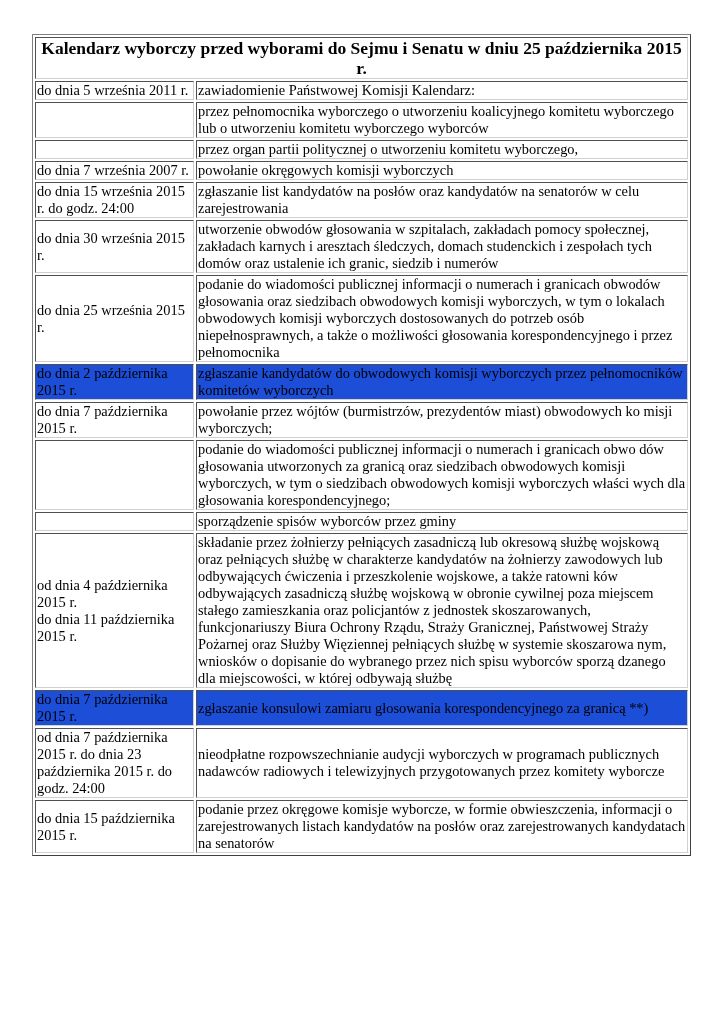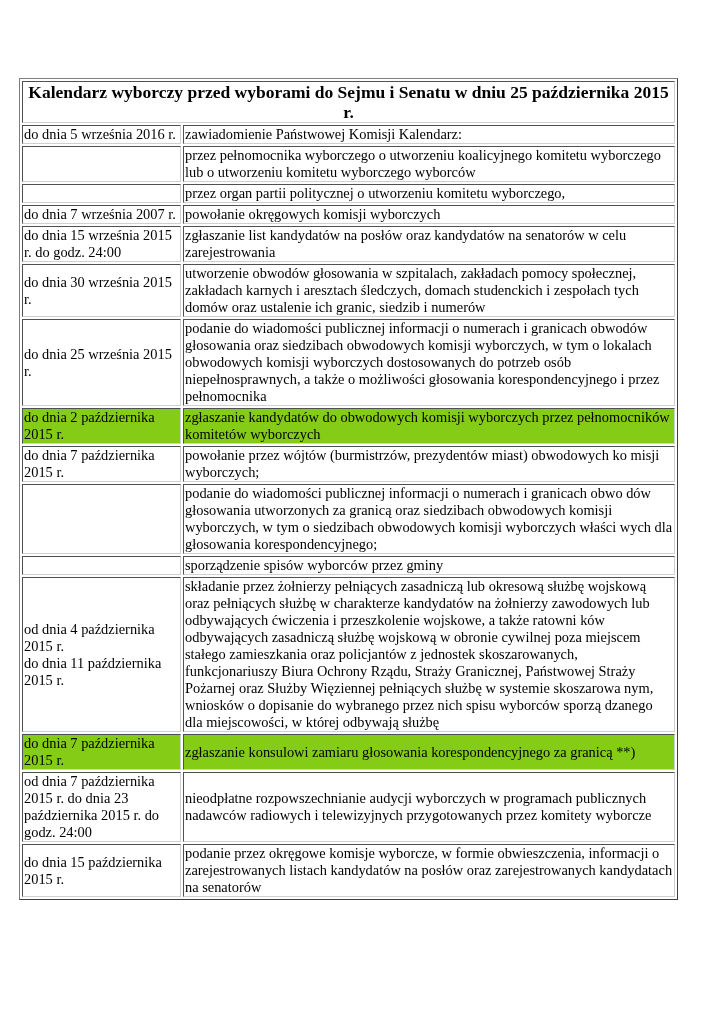--- a/index.html
+++ b/index.html
@@ -1,47 +1,47 @@
 <!DOCTYPE html>
 <html><head>
 <meta charset="utf-8">
 <style>
   html, body { margin:0; padding:0; background:#ffffff; }
   body { width:724px; height:1024px; position:relative; overflow:hidden;
          font-family:"Liberation Serif", "DejaVu Serif", serif; color:#000; }
   table.cal {
-    position:absolute; left:19px; top:34px; width:659px;
+    position:absolute; left:32px; top:34px; width:659px;
     border-collapse:separate; border-spacing:2px;
     border:1px solid #808080;
     border-right-color:#404040; border-bottom-color:#404040;
-    font-size:14.4px; line-height:17px;margin-top:44px;
+    font-size:14.4px; line-height:17px;
   }
   table.cal td {
     border:1px solid #808080;
     border-right-color:#d0d0d0; border-bottom-color:#d0d0d0;
     border-top-color:#505050; border-left-color:#505050;
     padding:0 1px; vertical-align:middle;
   }
   td.title { font-weight:bold; font-size:17.5px; text-align:center; line-height:20px; padding:1px 0 2px 0; }
   td.date { width:155px; }
-  tr.hl td { background:#84cc16; }
+  tr.hl td { background:#1d4ed8; }
   .pre { white-space:pre-line; }
 </style>
 </head>
 <body>
 
 <table class="cal">
   <thead>
     <tr>
       <td class="title" colspan="2">Kalendarz wyborczy przed wyborami do Sejmu i Senatu w dniu 25 października 2015 r.</td>
     </tr>
   </thead>
   <tbody id="rows">
       <tr>
-        <td class="date pre">do dnia 5 września 2016 r.</td>
+        <td class="date pre">do dnia 5 września 2011 r.</td>
         <td class="event">zawiadomienie Państwowej Komisji Kalendarz:</td>
       </tr>
       <tr>
         <td class="date pre"></td>
         <td class="event">przez pełnomocnika wyborczego o utworzeniu koalicyjnego komitetu wyborczego lub o utworzeniu komitetu wyborczego wyborców</td>
       </tr>
       <tr>
         <td class="date pre"></td>
         <td class="event">przez organ partii politycznej o utworzeniu komitetu wyborczego,</td>
       </tr>

